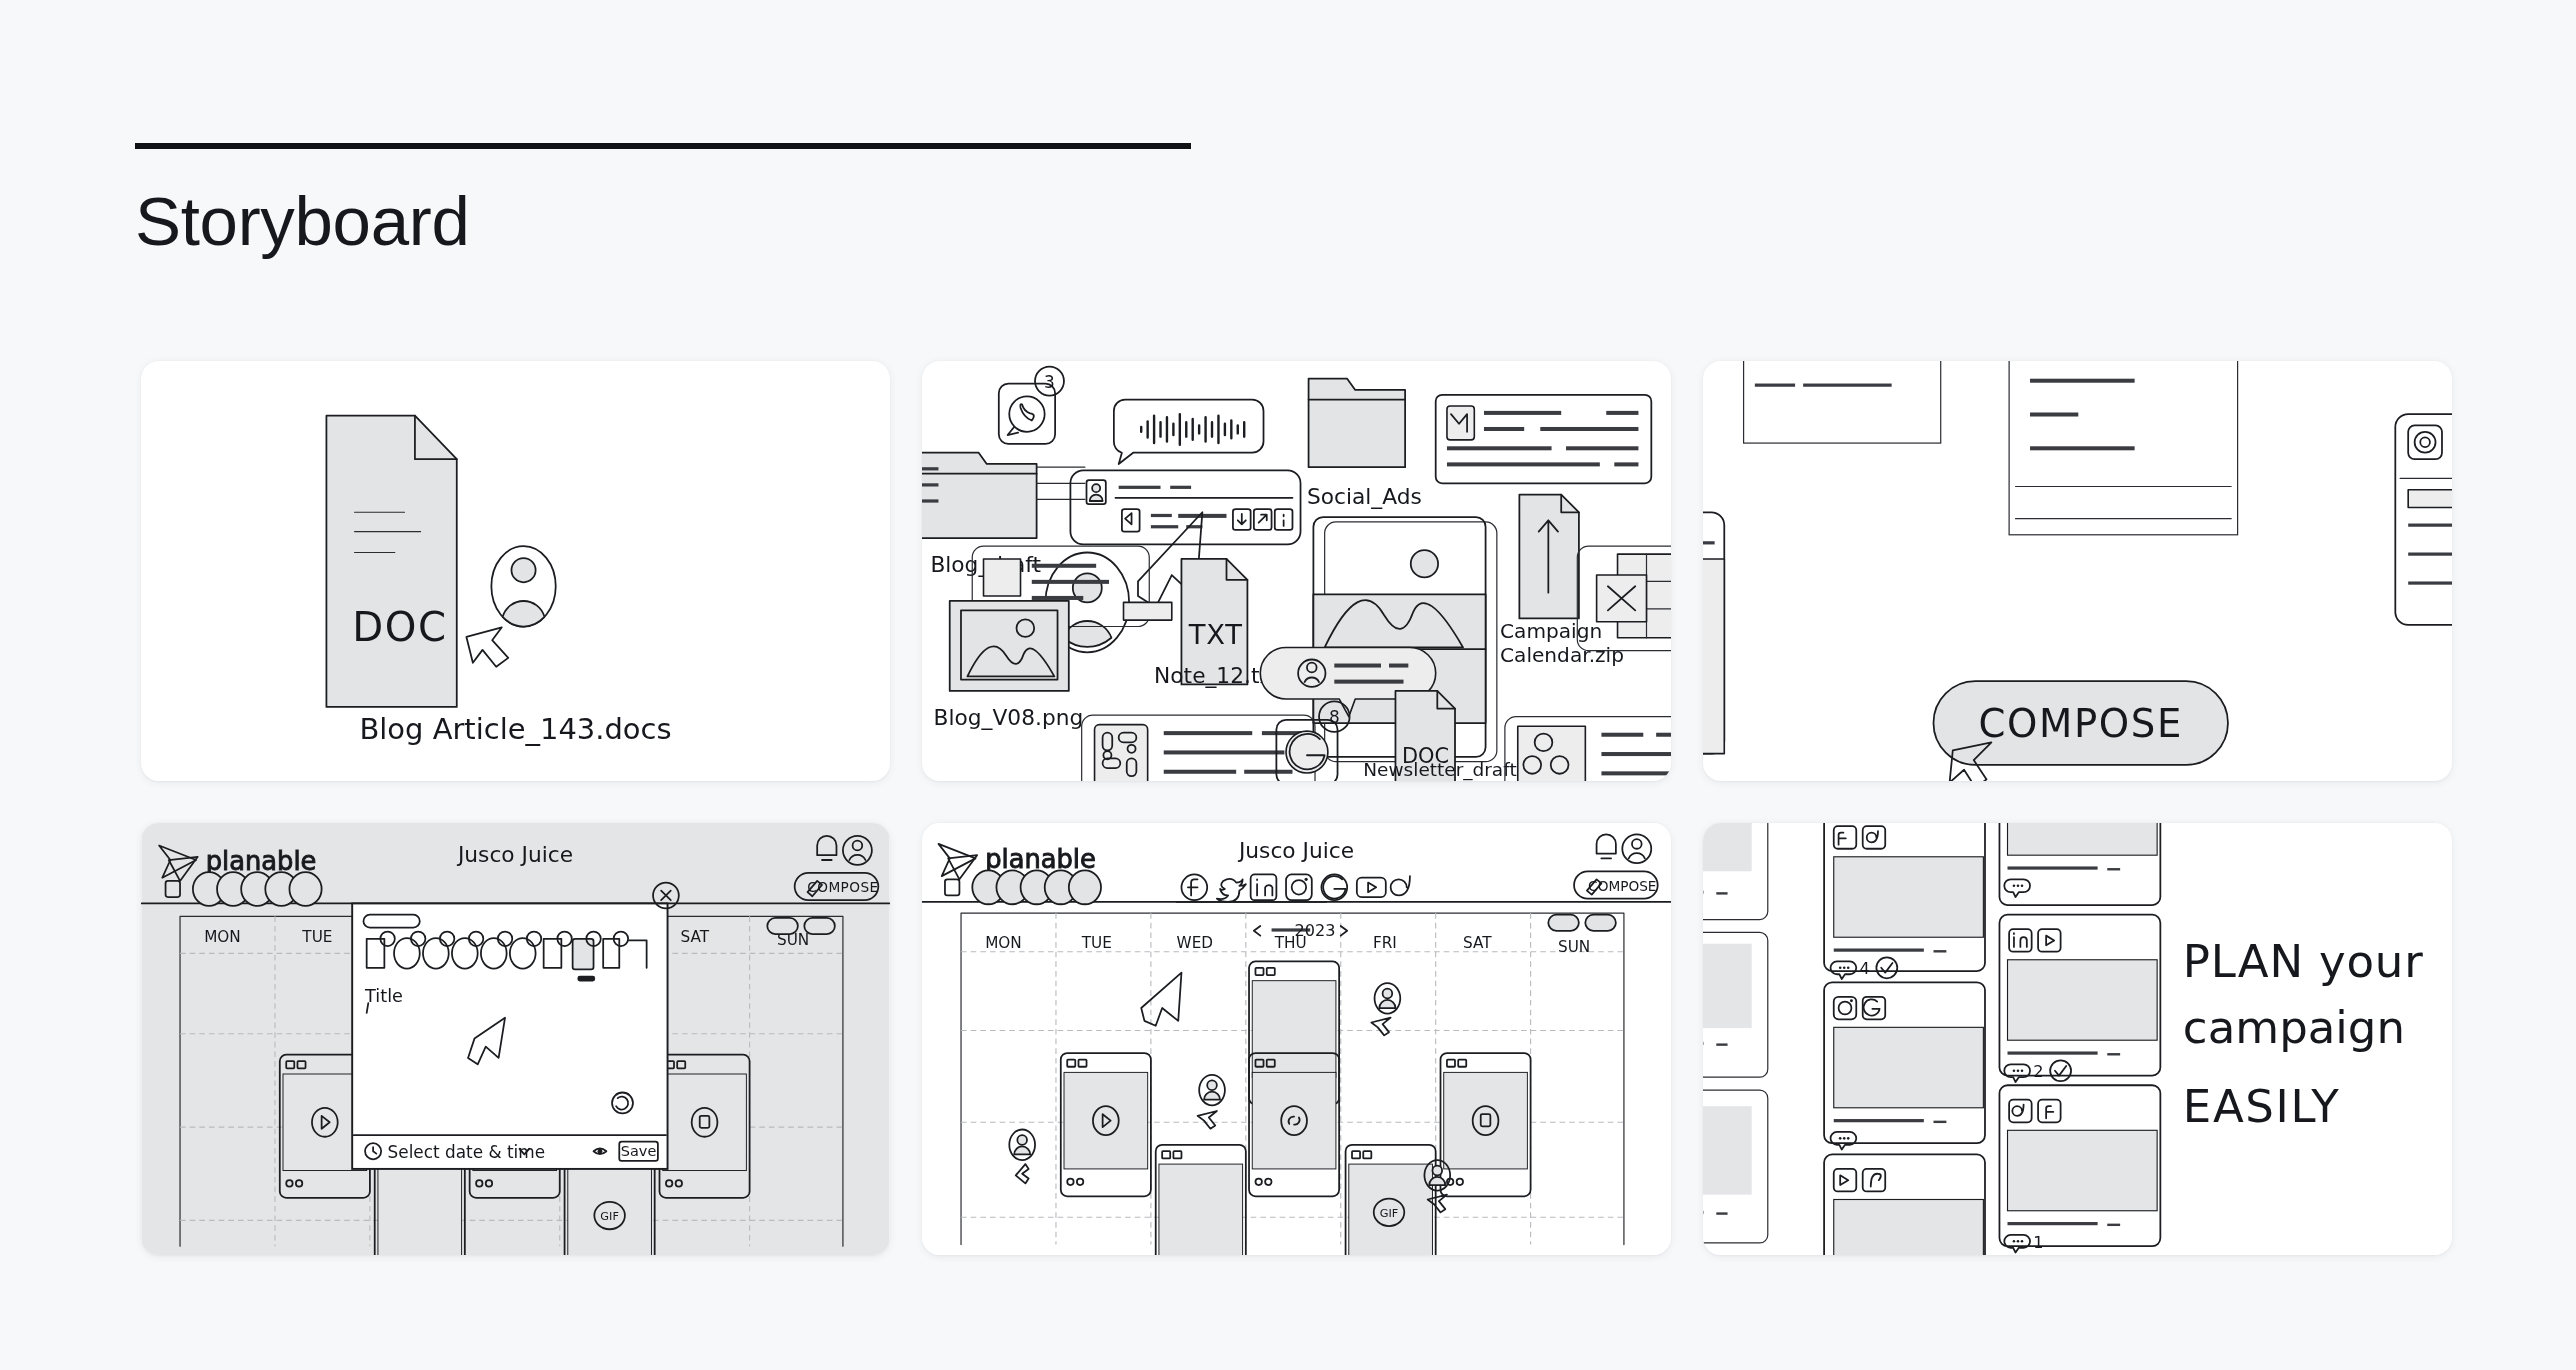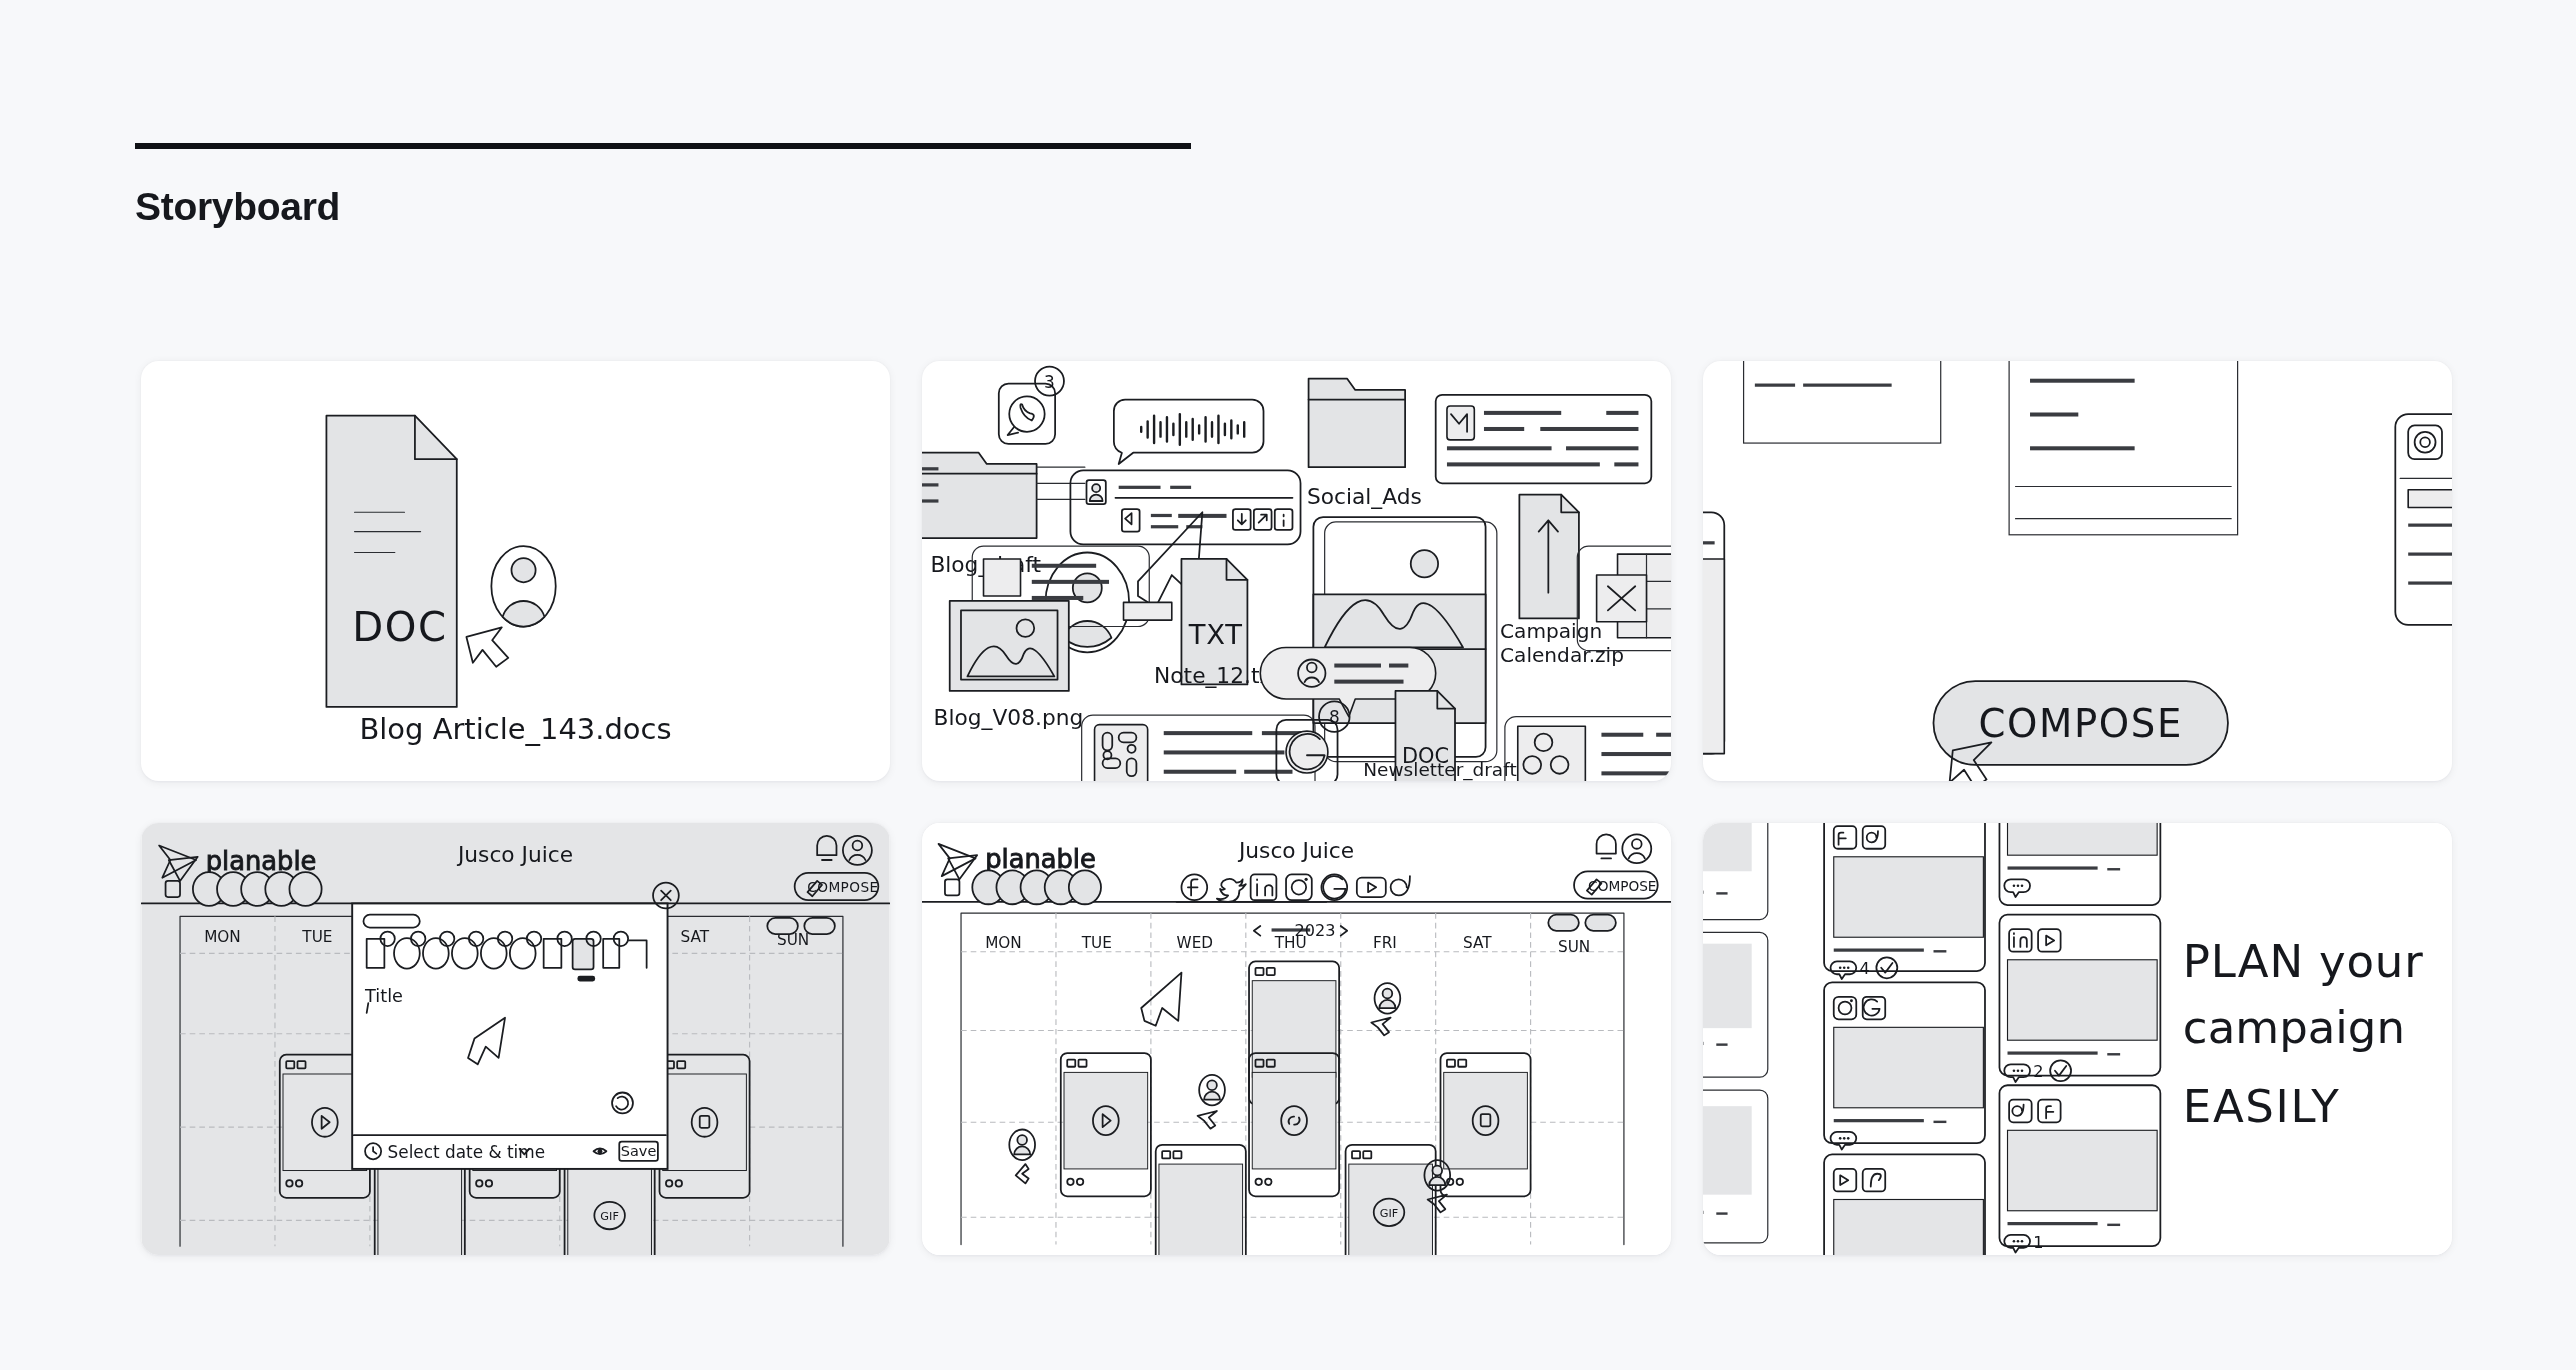--- a/index.html
+++ b/index.html
@@ -8,21 +8,21 @@
     background: #f7f8fa;
     font-family: "Liberation Sans", sans-serif;
     overflow: hidden;
   }
   .page { position: relative; width: 2576px; height: 1371px; }
 
   
   .rule { position: absolute; left: 135px; top: 143px; width: 1056px; height: 5.6px; background: #0f1115; }
   .page-title {
     position: absolute; left: 135px; top: 187px;
-    font-size: 39px; font-weight: 700; color: #16181d;
+    font-size: 69px; font-weight: 400; color: #16181d;
     letter-spacing: -0.3px; line-height: 1;
   }
 
   
   .panel {
     position: absolute; background: #ffffff; border-radius: 17.7px;
     box-shadow: 0 1.6px 8px rgba(16,24,40,.06), 0 0.8px 2.4px rgba(16,24,40,.04);
     overflow: hidden;
   }
   .p1 { left: 141px;  top: 361px;  width: 749px;  height: 420px; }

